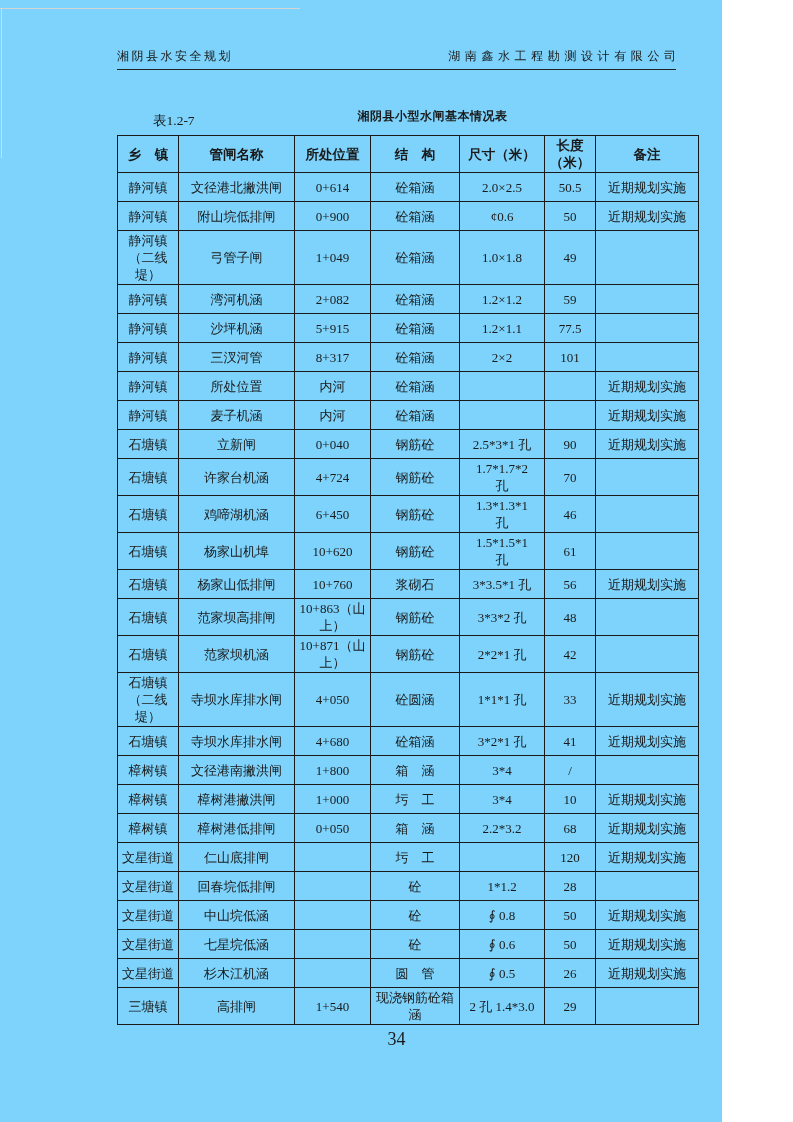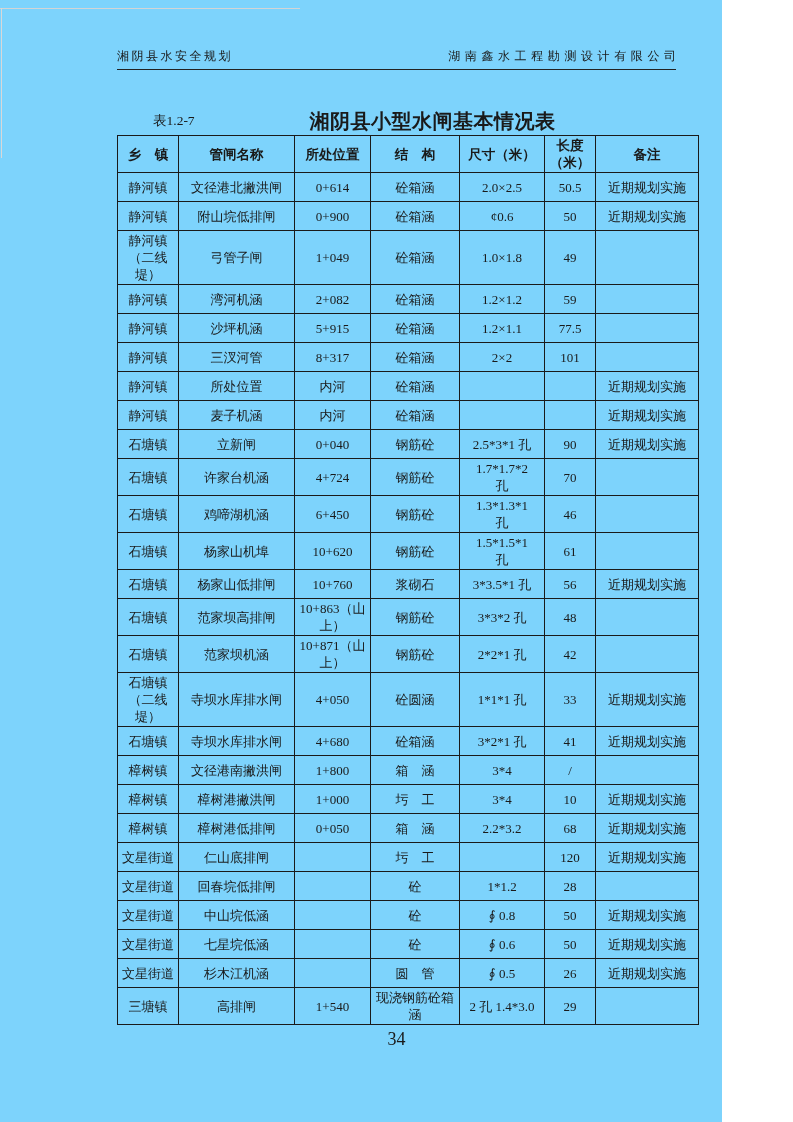--- a/index.html
+++ b/index.html
@@ -21,21 +21,21 @@
     display:flex; justify-content:space-between; align-items:flex-end;
     border-bottom:1px solid #222; padding-bottom:4px;
   }
   .header-left  { font-size:12px; letter-spacing:2.5px; white-space:nowrap; }
   .header-right { font-size:12px; letter-spacing:4.6px; margin-right:-4.6px; white-space:nowrap; }
 
   
   .title-row { position:absolute; top:108px; left:117px; width:559px; height:22px;margin-left:36px; }
   .table-label { position:absolute; left:0; top:4px; font-size:13.5px; }
   .page-title  { position:absolute; left:0; right:0; top:0; text-align:center;
-                 font-size:20px; font-weight:bold; letter-spacing:0.5px; }
+                 font-size:12px; font-weight:bold; letter-spacing:0.5px; }
 
   
   table.main {
     position:absolute; top:135px; left:117px; width:560px;
     border-collapse:collapse; table-layout:fixed;
   }
   table.main th, table.main td {
     border:1px solid #1a1a1a;
     text-align:center; vertical-align:middle;
     white-space:pre-line;

